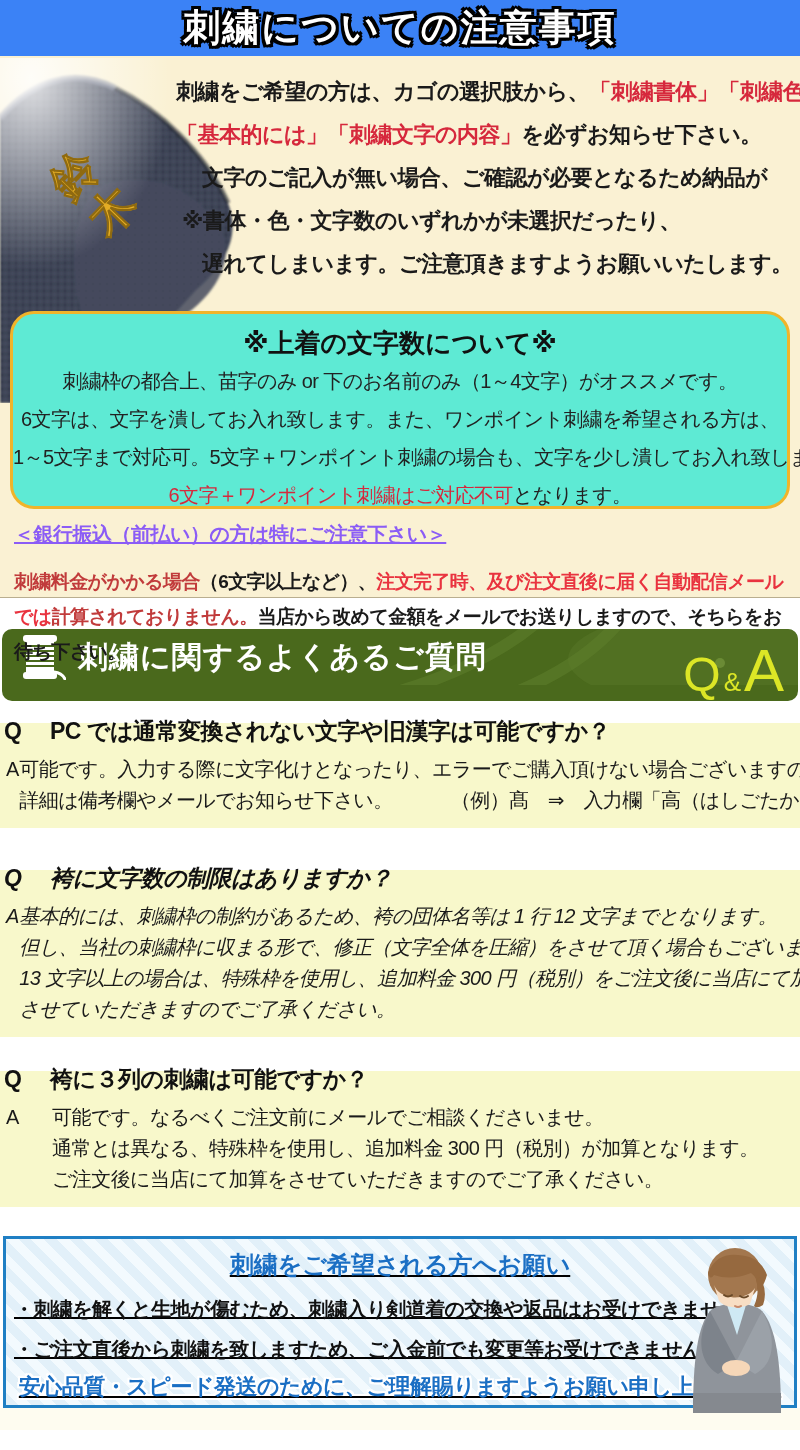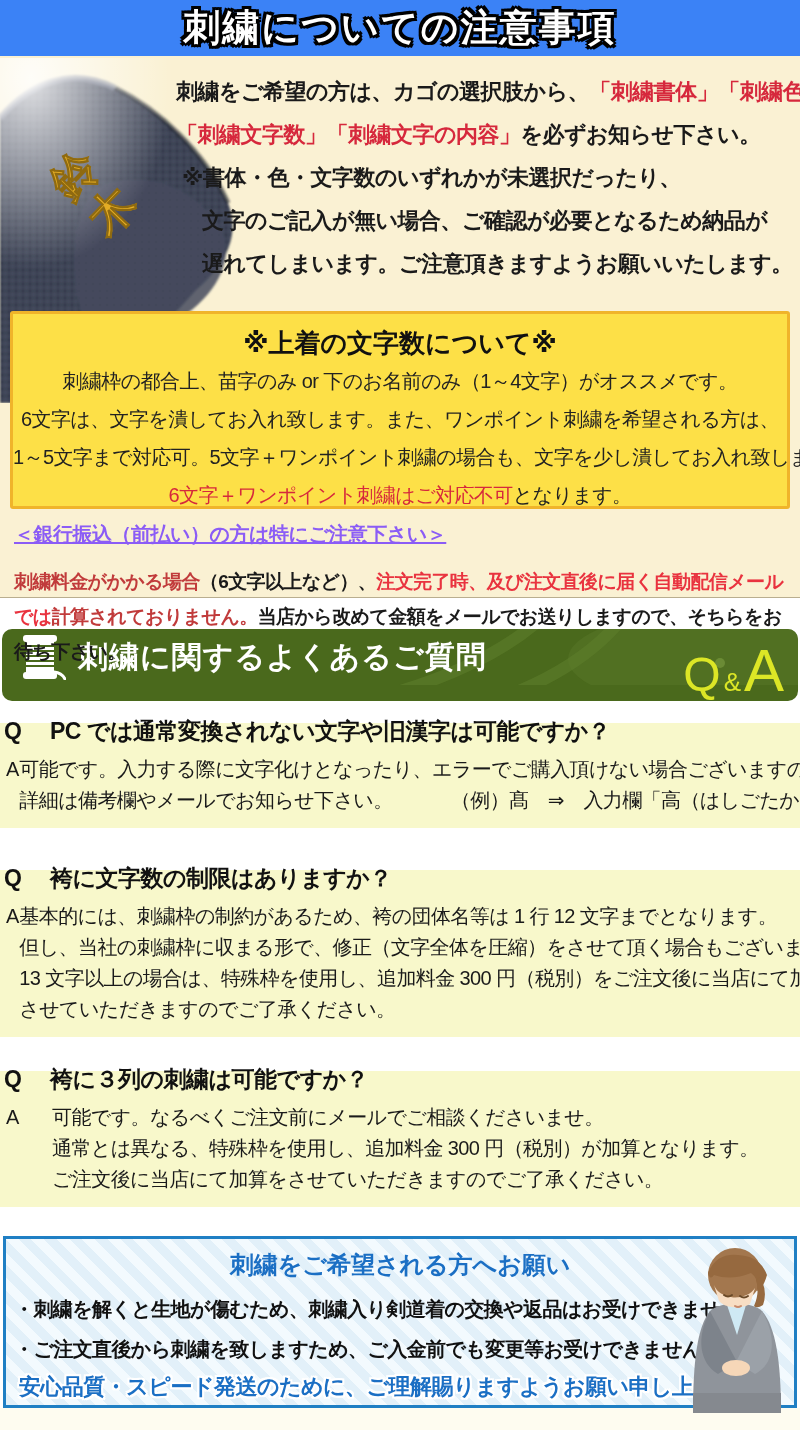--- a/index.html
+++ b/index.html
@@ -16,53 +16,53 @@
 
   
   .intro { position:relative; height:542px; background:#FAF1D3; border-bottom:1px solid #b9ae8f; }
   .fabric { position:absolute; left:0; top:2px; z-index:0; }
   .intro-text { position:relative; z-index:1; padding:14px 8px 0 176px; }
   .intro-line { font-size:22px; font-weight:600; color:#1a1a1a; line-height:43px; white-space:nowrap; letter-spacing:-0.5px; }
   .intro-line.in1 { padding-left:6px; }
   .intro-line.in2 { padding-left:26px; }
   .red { color:#D6283C; }
 
-  .jacket-box { position:relative; z-index:2; margin:26px 10px 0; height:198px; background:#fde047;
-    border:3px solid #F0B42A; border-radius:3px; text-align:center; padding-top:10px; }
+  .jacket-box { position:relative; z-index:2; margin:26px 10px 0; height:198px; background:#5eead4;
+    border:3px solid #F0B42A; border-radius:24px; text-align:center; padding-top:10px; }
   .jacket-box h2 { font-size:26px; font-weight:bold; color:#111; line-height:38px; white-space:nowrap; }
   .jacket-box p  { font-size:20px; font-weight:500; color:#222; line-height:38px; white-space:nowrap; letter-spacing:-0.6px; }
 
   .bank-note { position:relative; z-index:2; margin:12px 14px 0; }
   .bank-link { display:inline-block; font-size:20px; font-weight:600; color:#8b5cf6; text-decoration:underline;
     white-space:nowrap; cursor:pointer; letter-spacing:-0.5px; }
   .bank-text { margin-top:16px; font-size:19px; font-weight:600; line-height:35px; color:#1a1a1a; letter-spacing:-0.6px; }
   .darkred { color:#C13B3B; } .brightred { color:#E9333F; }
 
   
   .faq-banner { position:relative; margin:31px 2px 0; height:72px; background:#4A691C; border-radius:10px; overflow:hidden; }
   .banner-swirls { position:absolute; right:0; top:0; }
   .spool { position:absolute; left:18px; top:5px; }
   .faq-banner-title { position:absolute; left:76px; top:0; line-height:56px; font-size:30px; font-weight:bold;
     color:#fff; white-space:nowrap; letter-spacing:1px; }
   .qa-letters { position:absolute; right:14px; bottom:0px; color:#DCE626; font-weight:normal; line-height:1; }
   .qa-letters .q { font-size:48px; } .qa-letters .amp { font-size:26px; margin:0 3px; } .qa-letters .a { font-size:60px; }
 
   
   .qa-block { position:relative; background:#F8F8CB; padding:0 2px 12px; }
-  .qa-block.b1 { margin-top:22px; } .qa-block.b2 { margin-top:42px; } .qa-block.b3 { margin-top:34px; }
+  .qa-block.b1 { margin-top:22px; } .qa-block.b2 { margin-top:42px;font-style:italic; } .qa-block.b3 { margin-top:34px; }
   .qa-q { position:relative; top:-7px; font-size:23px; font-weight:bold; color:#111; white-space:nowrap; letter-spacing:-0.5px; }
   .qa-q .q-label { display:inline-block; width:48px; padding-left:2px; }
   .qa-a { display:flex; font-size:20px; font-weight:500; color:#1a1a1a; }
   .qa-a .a-label { width:50px; padding-left:4px; line-height:31px; }
   .qa-a .a-lines { flex:1; }
   .qa-a .a-lines div { line-height:31px; white-space:nowrap; letter-spacing:-0.6px; }
 
   
   .request-box { position:relative; margin:29px 3px 0; height:172px; border:3px solid #1F7FC4;
-    background:repeating-linear-gradient(45deg,#E2F0F9 0 9px,#F3FAFE 9px 18px); overflow:visible; }
+    background:repeating-linear-gradient(45deg,#E2F0F9 0 9px,#F3FAFE 9px 18px); overflow:visible;text-decoration:underline; }
   .request-title { margin-top:10px; text-align:center; font-size:24px; font-weight:bold; color:#1B6FC4; white-space:nowrap; }
   .request-bullets { margin:8px 0 0 8px; }
   .request-bullets div { font-size:20px; font-weight:600; color:#111; line-height:40px; white-space:nowrap; letter-spacing:-0.6px; }
   .request-footer { margin-top:3px; text-align:center; font-size:22px; font-weight:bold; color:#1B6FC4; white-space:nowrap; letter-spacing:-0.5px;
     text-shadow:-2px -2px 0 #fff,2px -2px 0 #fff,-2px 2px 0 #fff,2px 2px 0 #fff,-2px 0 0 #fff,2px 0 0 #fff,0 -2px 0 #fff,0 2px 0 #fff; }
   .woman { position:absolute; right:4px; top:4px; z-index:3; }
 
   .bottom-strip { height:22px; background:#FEFCF0; }
 </style>
 </head>
@@ -101,23 +101,23 @@
         <rect width="258" height="345" fill="url(#glow)"></rect>
         <g transform="translate(86 128) rotate(-46)" fill="#E3AC24" stroke="#8F6A10" stroke-width="0.8" font-size="46" font-weight="bold" text-anchor="middle">
           <text x="0" y="0">鈴</text>
           <text x="0" y="52">木</text>
         </g>
       </svg>
     </div>
 
     <div class="intro-text">
       <p class="intro-line"><span>刺繍をご希望の方は、カゴの選択肢から、</span><span class="red">「刺繍書体」「刺繍色」</span></p>
-      <p class="intro-line"><span class="red">「刺繍文字数」「刺繍文字の内容」</span><span>を必ずお知らせ下さい。</span></p>
+      <p class="intro-line"><span class="red">「基本的には」「刺繍文字の内容」</span><span>を必ずお知らせ下さい。</span></p>
+      <p class="intro-line in2">文字のご記入が無い場合、ご確認が必要となるため納品が</p>
       <p class="intro-line in1">※書体・色・文字数のいずれかが未選択だったり、</p>
-      <p class="intro-line in2">文字のご記入が無い場合、ご確認が必要となるため納品が</p>
       <p class="intro-line in2">遅れてしまいます。ご注意頂きますようお願いいたします。</p>
     </div>
 
     <div class="jacket-box">
       <h2>※上着の文字数について※</h2>
       <p>刺繍枠の都合上、苗字のみ or 下のお名前のみ（1～4文字）がオススメです。</p>
       <p>6文字は、文字を潰してお入れ致します。また、ワンポイント刺繍を希望される方は、</p>
       <p>1～5文字まで対応可。5文字＋ワンポイント刺繍の場合も、文字を少し潰してお入れ致します。</p>
       <p><span class="red">6文字＋ワンポイント刺繍はご対応不可</span><span>となります。</span></p>
     </div>

